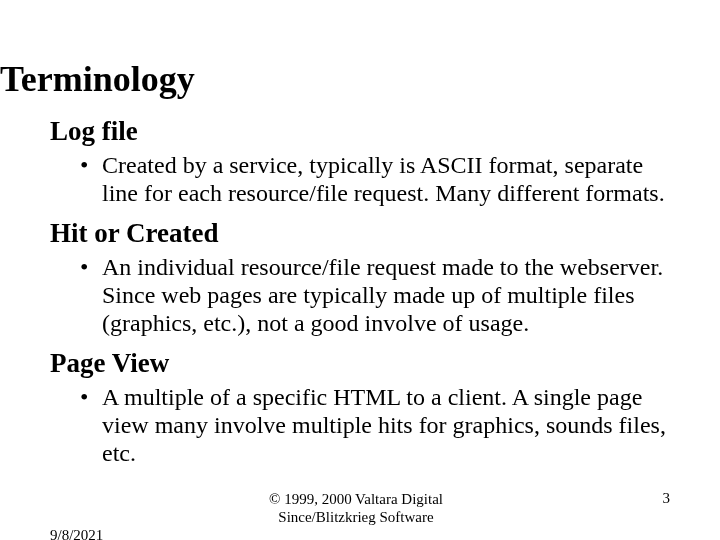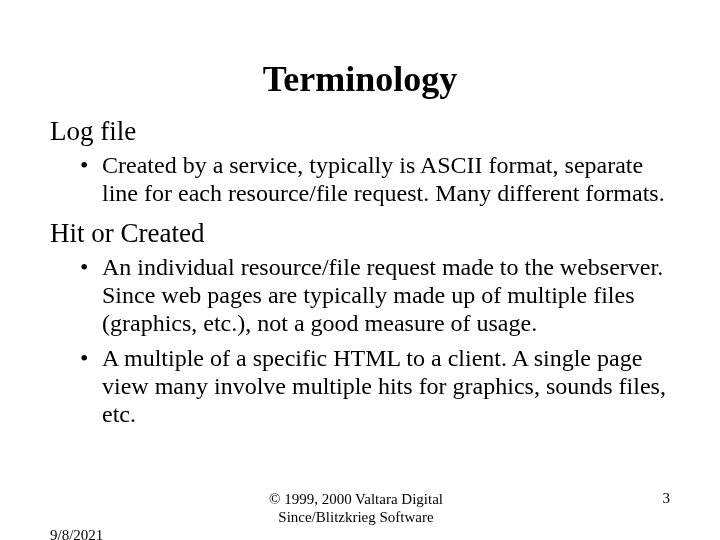--- a/index.html
+++ b/index.html
@@ -11,31 +11,30 @@
     font-family: "Times New Roman", Times, serif;
     color: #000;
   }
   .slide {
     position: relative;
     width: 720px;
     height: 540px;
     box-sizing: border-box;
   }
   .title {
-    text-align: center;
     font-weight: bold;
     font-size: 36px;
     padding-top: 58px;
     padding-bottom: 6px;
   }
   .content {
     padding: 0 50px 0 50px;
   }
   .section-head {
-    font-weight: normal;
+    font-weight: bold;
     font-size: 27px;
     margin-top: 10px;
     margin-bottom: 4px;
   }
   ul.bullets {
     list-style: none;
     margin: 2px 0 6px 0;
     padding: 0 0 0 36px;
     font-size: 24px;
     line-height: 1.18;
@@ -88,23 +87,24 @@
 
   <div class="content">
 
     <div class="section-head">Log file</div>
     <ul class="bullets">
       <li>Created by a service, typically is ASCII format, separate line for each resource/file request. Many different formats.</li>
     </ul>
 
     <div class="section-head">Hit or Created</div>
     <ul class="bullets">
-      <li>An individual resource/file request made to the webserver. Since web pages are typically made up of multiple files (graphics, etc.), not a good measure of usage.</li>
+      <li>An individual resource/file request made to the webserver. Since web pages are typically made up of multiple files (graphics, etc.), not a good involve of usage.</li>
     </ul>
 
+    <div class="section-head">Page View</div>
     <ul class="bullets">
       <li>A multiple of a specific HTML to a client. A single page view many involve multiple hits for graphics, sounds files, etc.</li>
     </ul>
 
   </div>
 
   <div class="footer">
     <div class="date">9/8/2021</div>
     <div class="copy">
       <span>© 1999, 2000 Valtara Digital</span><br>

